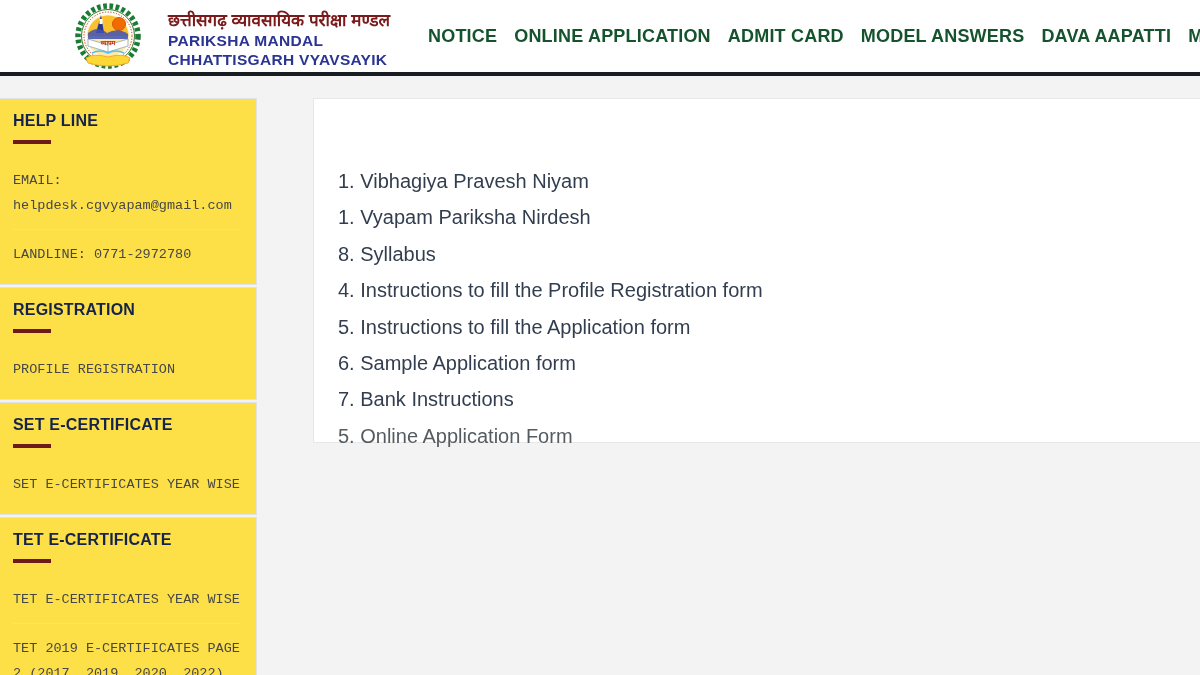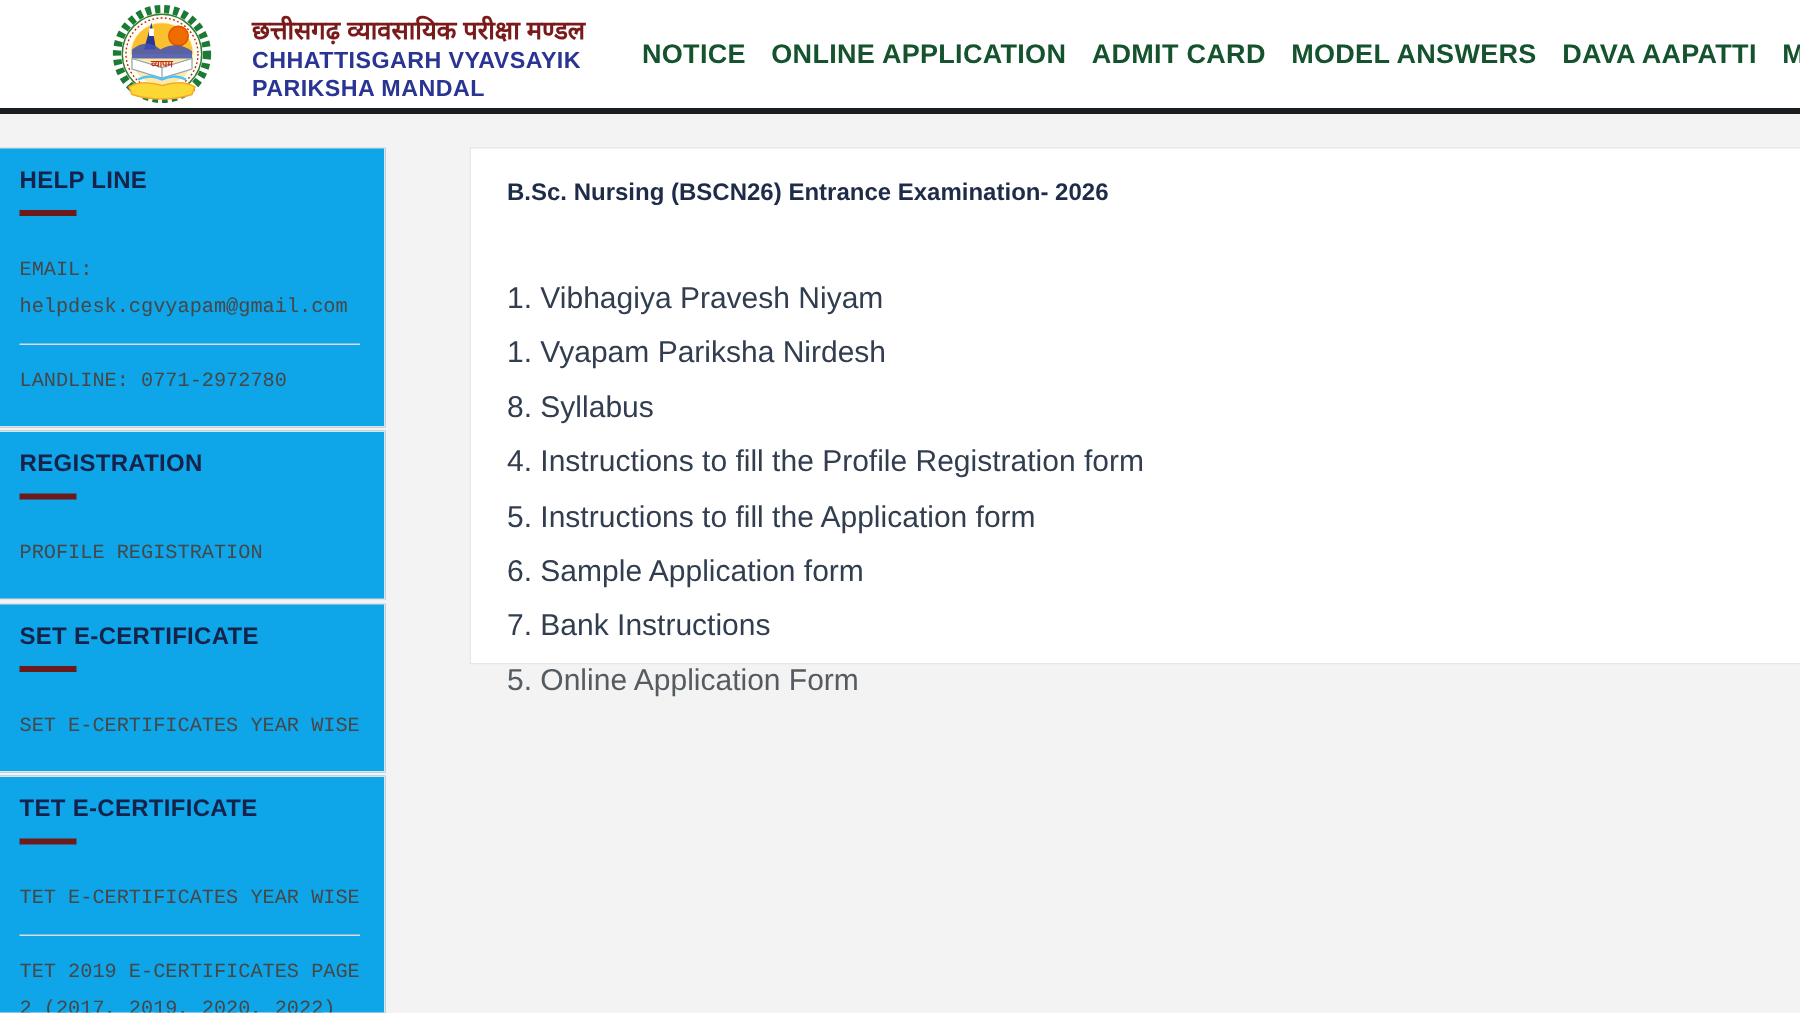--- a/index.html
+++ b/index.html
@@ -40,21 +40,21 @@
     font-size: 18px; font-weight: bold; color: #14532d;
     text-decoration: none; white-space: nowrap; cursor: pointer;
     letter-spacing: 0.2px;
   }
 
   
   .sidebar {
     position: absolute; left: 0; top: 98px; width: 257px; bottom: 0;
   }
   .side-section {
-    background: #0ea5e9;
+    background: #fde047;
     border: 1px solid #e2e2e2;
     border-left: none;
     margin-bottom: 2px;
     padding: 13px 16px 17px 13px;
   }
   .side-section:last-child { height: 200px; }
   .side-title {
     font-size: 16px; font-weight: bold; color: #15234a;
     letter-spacing: 0.2px;
   }
@@ -106,22 +106,22 @@
       <path d="M14,30 Q24,22 33,30 Q44,24 54,31 L54,36 L14,36 Z" fill="#3f51b5" opacity="0.85"></path>
       <path d="M14,36 L34,42 L54,36 L54,43 L34,49 L14,43 Z" fill="#ffffff" stroke="#90a4ae" stroke-width="0.8"></path>
       <path d="M34,42 L34,49" stroke="#90a4ae" stroke-width="0.8"></path>
       <text x="34" y="41.5" text-anchor="middle" font-size="6.2" font-weight="bold" fill="#c62828" font-family="Liberation Sans, sans-serif">व्यापम</text>
       <path d="M18,50 Q26,46 34,50 Q42,46 50,50" fill="none" stroke="#4fc3f7" stroke-width="1.6"></path>
       <path d="M12,55 Q20,50 34,54 Q48,50 56,55 L54,60 Q34,66 14,60 Z" fill="#fdd835" stroke="#f9a825" stroke-width="1"></path>
     </svg>
   </div>
   <div class="org-block">
     <div class="org-hindi">छत्तीसगढ़ व्यावसायिक परीक्षा मण्डल</div>
+    <div class="org-en">PARIKSHA MANDAL</div>
     <div class="org-en">CHHATTISGARH VYAVSAYIK</div>
-    <div class="org-en">PARIKSHA MANDAL</div>
   </div>
   <nav class="main-nav" id="main-nav">
       <a class="nav-item">NOTICE</a>
       <a class="nav-item">ONLINE APPLICATION</a>
       <a class="nav-item">ADMIT CARD</a>
       <a class="nav-item">MODEL ANSWERS</a>
       <a class="nav-item">DAVA AAPATTI</a>
       <a class="nav-item">MANDAL</a>
       <a class="nav-item">TENDER</a>
     </nav>
@@ -167,21 +167,20 @@
           <a class="side-link">TET E-CERTIFICATES YEAR WISE</a>
         </div>
         <div class="side-item">
           <a class="side-link">TET 2019 E-CERTIFICATES PAGE 2 (2017, 2019, 2020, 2022)</a>
         </div>
       </div>
     </section>
   </aside>
 
 <main class="content-panel">
-  <h1 class="page-title">B.Sc. Nursing (BSCN26) Entrance Examination- 2026</h1>
   <div class="doc-list" id="doc-list">
       <div class="doc-list-item">1. Vibhagiya Pravesh Niyam</div>
       <div class="doc-list-item">1. Vyapam Pariksha Nirdesh</div>
       <div class="doc-list-item">8. Syllabus</div>
       <div class="doc-list-item">4. Instructions to fill the Profile Registration form</div>
       <div class="doc-list-item">5. Instructions to fill the Application form</div>
       <div class="doc-list-item">6. Sample Application form</div>
       <div class="doc-list-item">7. Bank Instructions</div>
       <div class="doc-list-item muted">5. Online Application Form</div>
     </div>

